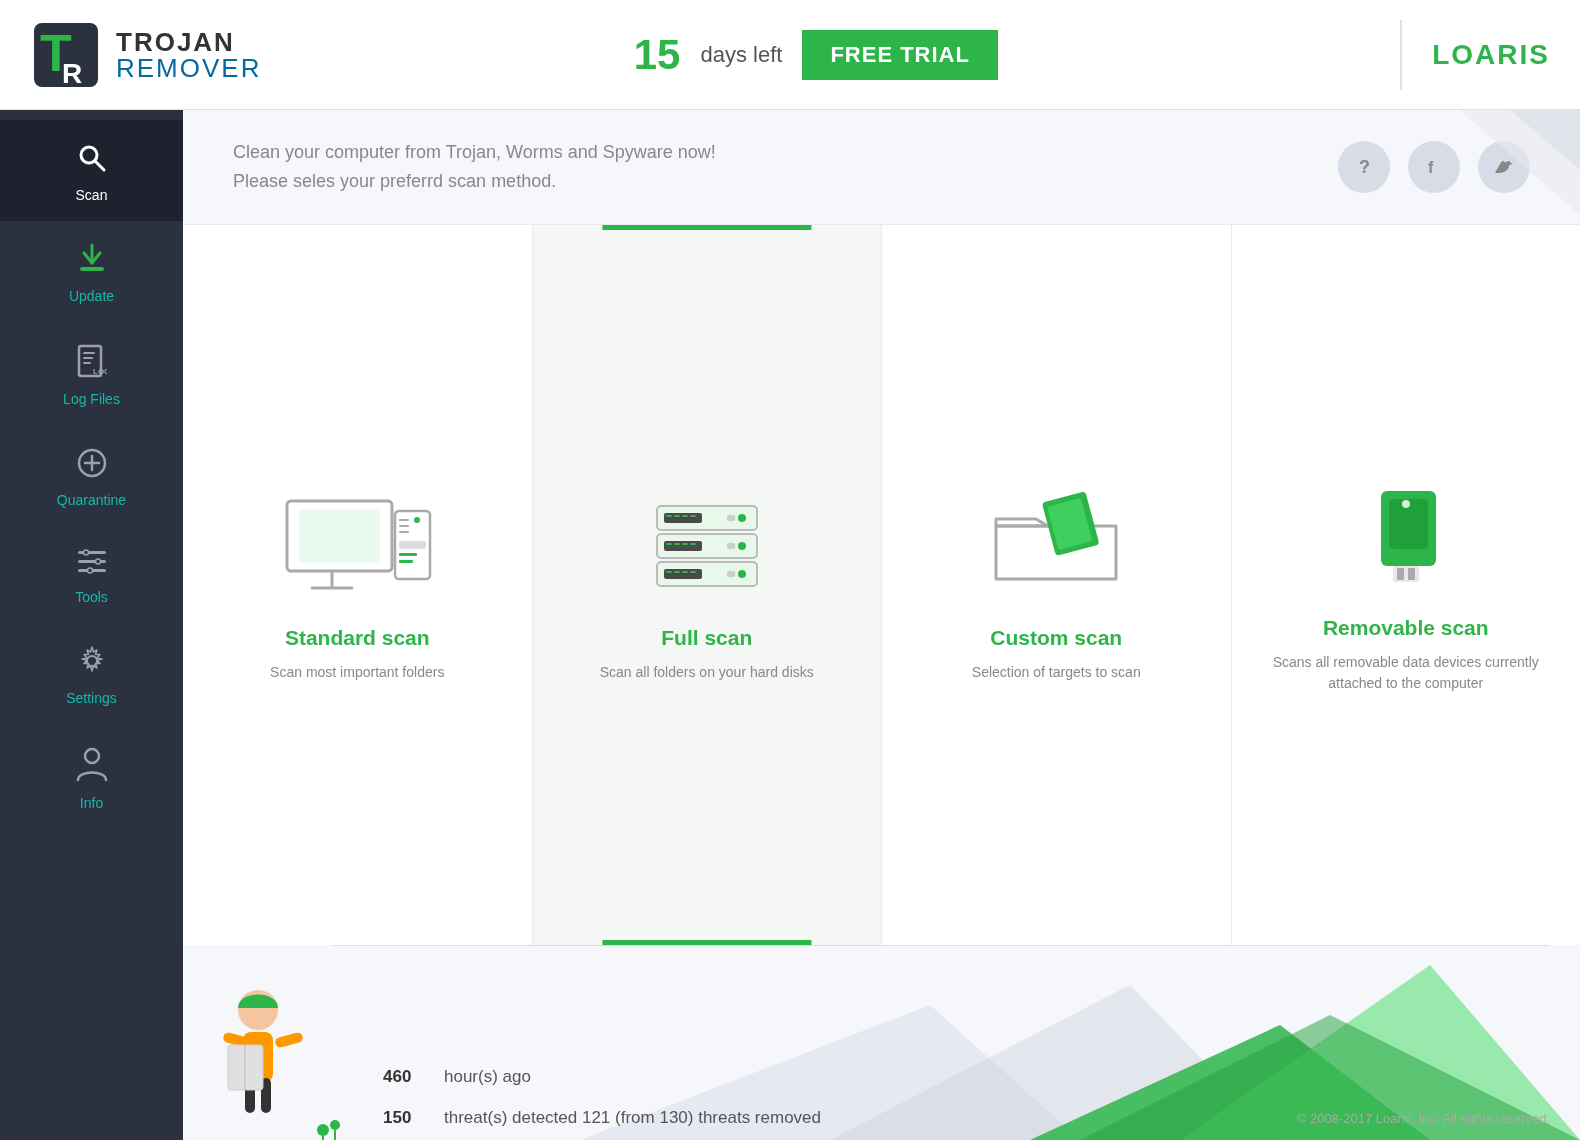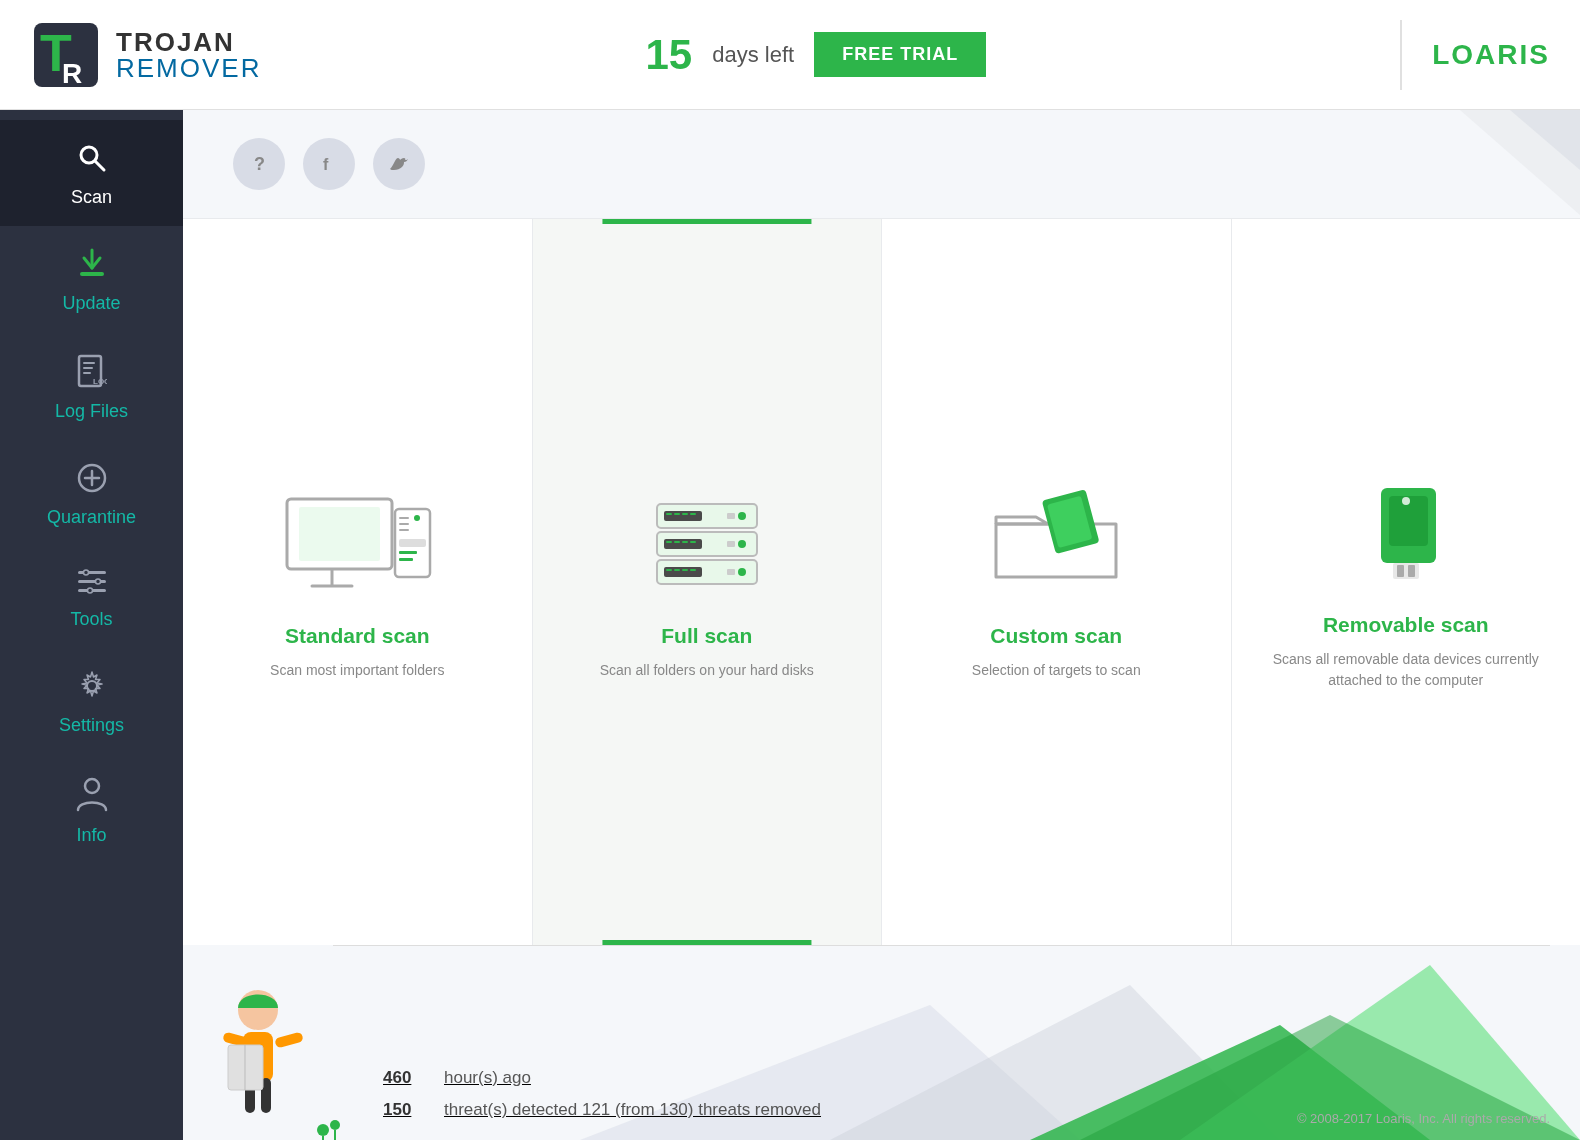--- a/index.html
+++ b/index.html
@@ -54,21 +54,21 @@
       color: #2db54a;
     }
     .days-left-label {
       font-size: 22px;
       color: #555;
       font-weight: 400;
     }
     .free-trial-btn {
       background: #2db54a;
       color: #fff;
-      font-size: 18px;
+      font-size: 22px;
       font-weight: 900;
       padding: 12px 28px;
       border: none;
       cursor: pointer;
       letter-spacing: 1px;
       text-transform: uppercase;
     }
     .header-divider {
       width: 2px;
       height: 70px;
@@ -112,21 +112,21 @@
     }
     .sidebar-item.active {
       background: #1e222e;
       color: #fff;
     }
     .sidebar-icon {
       font-size: 30px;
       line-height: 1;
     }
     .sidebar-label {
-      font-size: 18px;
+      font-size: 14px;
       font-weight: 500;
     }
     .sidebar-item.active .sidebar-icon { color: #fff; }
     .sidebar-item.active .sidebar-label { color: #fff; }
     .sidebar-item.update-item .sidebar-icon { color: #2db54a; }
 
     
     .content {
       flex: 1;
       display: flex;
@@ -236,26 +236,25 @@
     
     .bottom-section {
       height: 195px;
       background: #f5f7fa;
       position: relative;
       display: flex;
       align-items: flex-end;
       overflow: hidden;
     }
     .bottom-info {
-      padding: 20px 30px 20px 200px;
+      padding: 20px 30px 12px 200px;
       display: flex;
       flex-direction: column;
-      gap: 12px;
+      gap: 21px;
       z-index: 2;
-      text-decoration: underline;
     }
     .bottom-stat {
       display: flex;
       gap: 16px;
       font-size: 17px;
     }
     .stat-num {
       font-weight: 700;
       color: #333;
       min-width: 45px;
@@ -410,20 +409,24 @@
         </svg>
       </span>
       <span class="sidebar-label">Info</span>
     </div>
 
   </div>
 
   <div class="content">
 
     <div class="top-banner">
+      <div class="banner-text">
+        <div>Clean your computer from Trojan, Worms and Spyware now!</div>
+        <div>Please seles your preferrd scan method.</div>
+      </div>
       <div class="banner-icons">
         <div class="social-btn">
           <svg width="22" height="22" viewBox="0 0 22 22">
             <text x="6" y="17" font-size="18" fill="#888" font-family="Arial" font-weight="700">?</text>
           </svg>
         </div>
         <div class="social-btn">
           <svg width="22" height="22" viewBox="0 0 22 22">
             <text x="5" y="17" font-size="16" fill="#888" font-family="Arial" font-weight="700">f</text>
           </svg>

